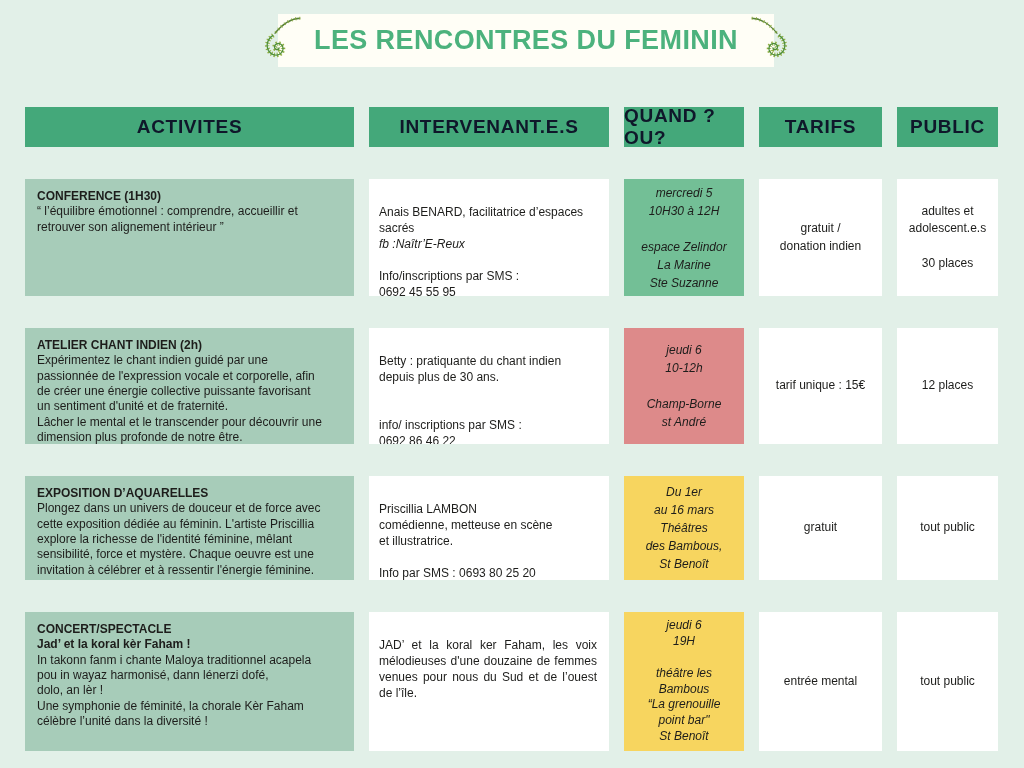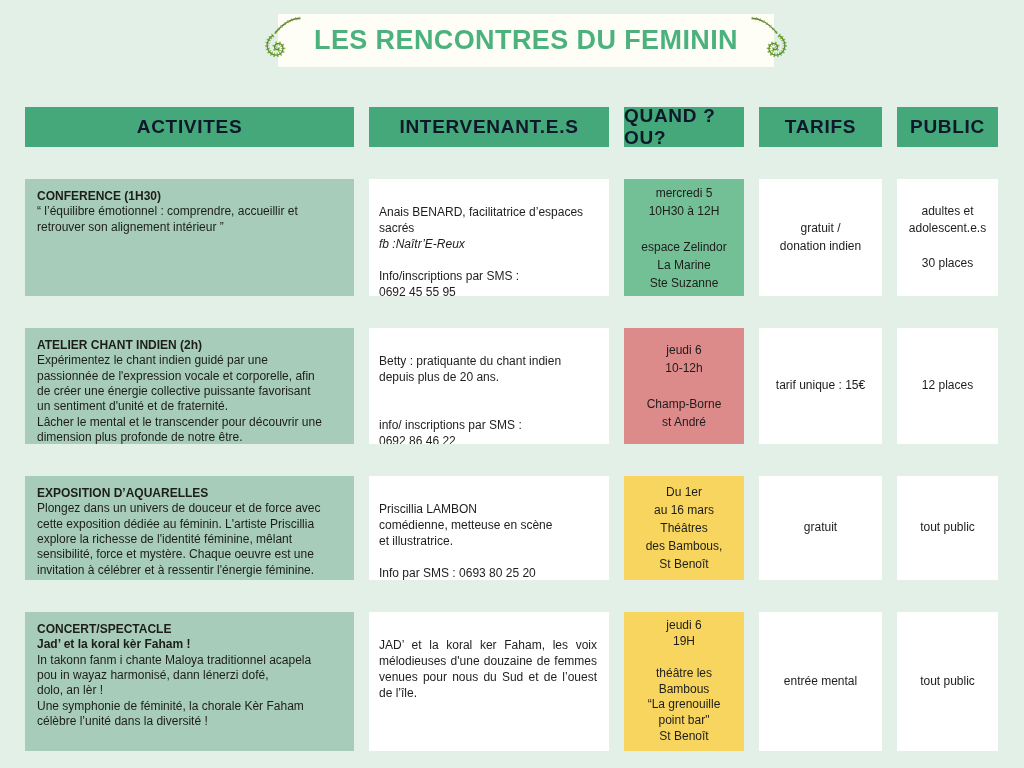--- a/index.html
+++ b/index.html
@@ -48,20 +48,21 @@
     padding:26px 8px 6px 10px;
     line-height:1.33;
   }
   .int div{white-space:pre-line;}
   .int .fb{font-style:italic;}
   .int.justify{text-align:justify;padding-top:26px;padding-right:12px;}
   .quand{
     white-space:pre-line;text-align:center;
     display:flex;align-items:center;justify-content:center;
     line-height:1.5;
+    font-style:italic;
   }
   .quand.tight{line-height:1.32;}
   .q-green{background:#73bf96;}
   .q-pink{background:#dd8a8a;}
   .q-yellow{background:#f7d55f;}
   .small{
     background:#ffffff;white-space:pre-line;text-align:center;
     display:flex;align-items:center;justify-content:center;
     line-height:1.45;
   }
@@ -133,21 +134,21 @@
       <div class="act-title">ATELIER CHANT INDIEN (2h)</div>
       <div class="act-body">Expérimentez le chant indien guidé par une
 passionnée de l'expression vocale et corporelle, afin
 de créer une énergie collective puissante favorisant
 un sentiment d'unité et de fraternité.
 Lâcher le mental et le transcender pour découvrir une
 dimension plus profonde de notre être.</div>
     </div>
     <div class="cell int">
       <div> Betty  : pratiquante du chant indien
-depuis plus de 20 ans.</div>
+depuis plus de 30 ans.</div>
       <div>
 
 info/ inscriptions par SMS :
  0692 86 46 22</div>
     </div>
     <div class="cell quand q-pink">jeudi 6
 10-12h
 
 Champ-Borne
 st André</div>

